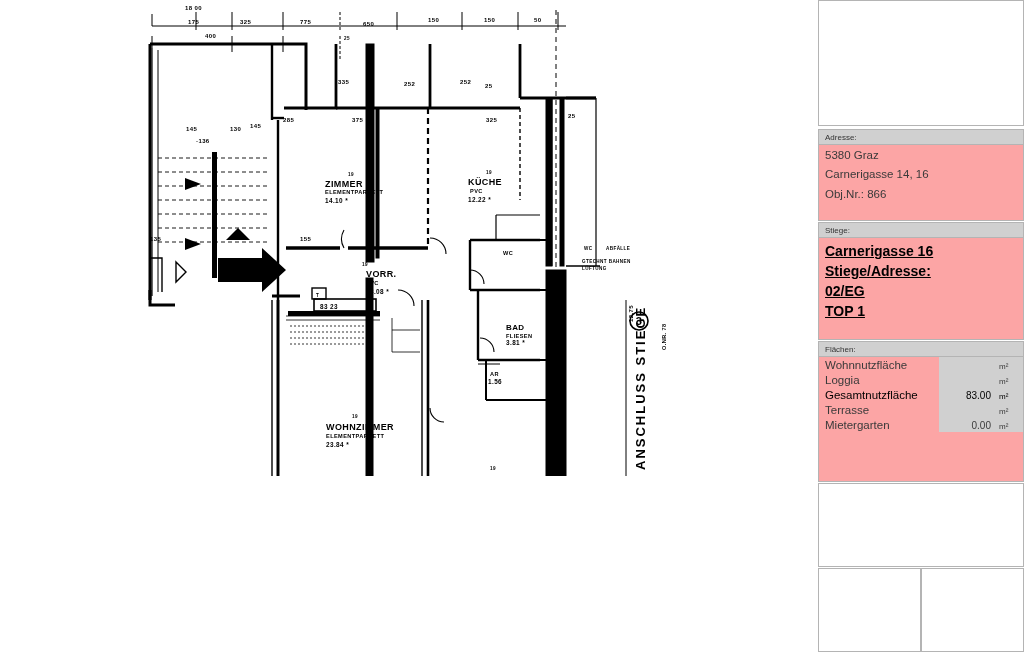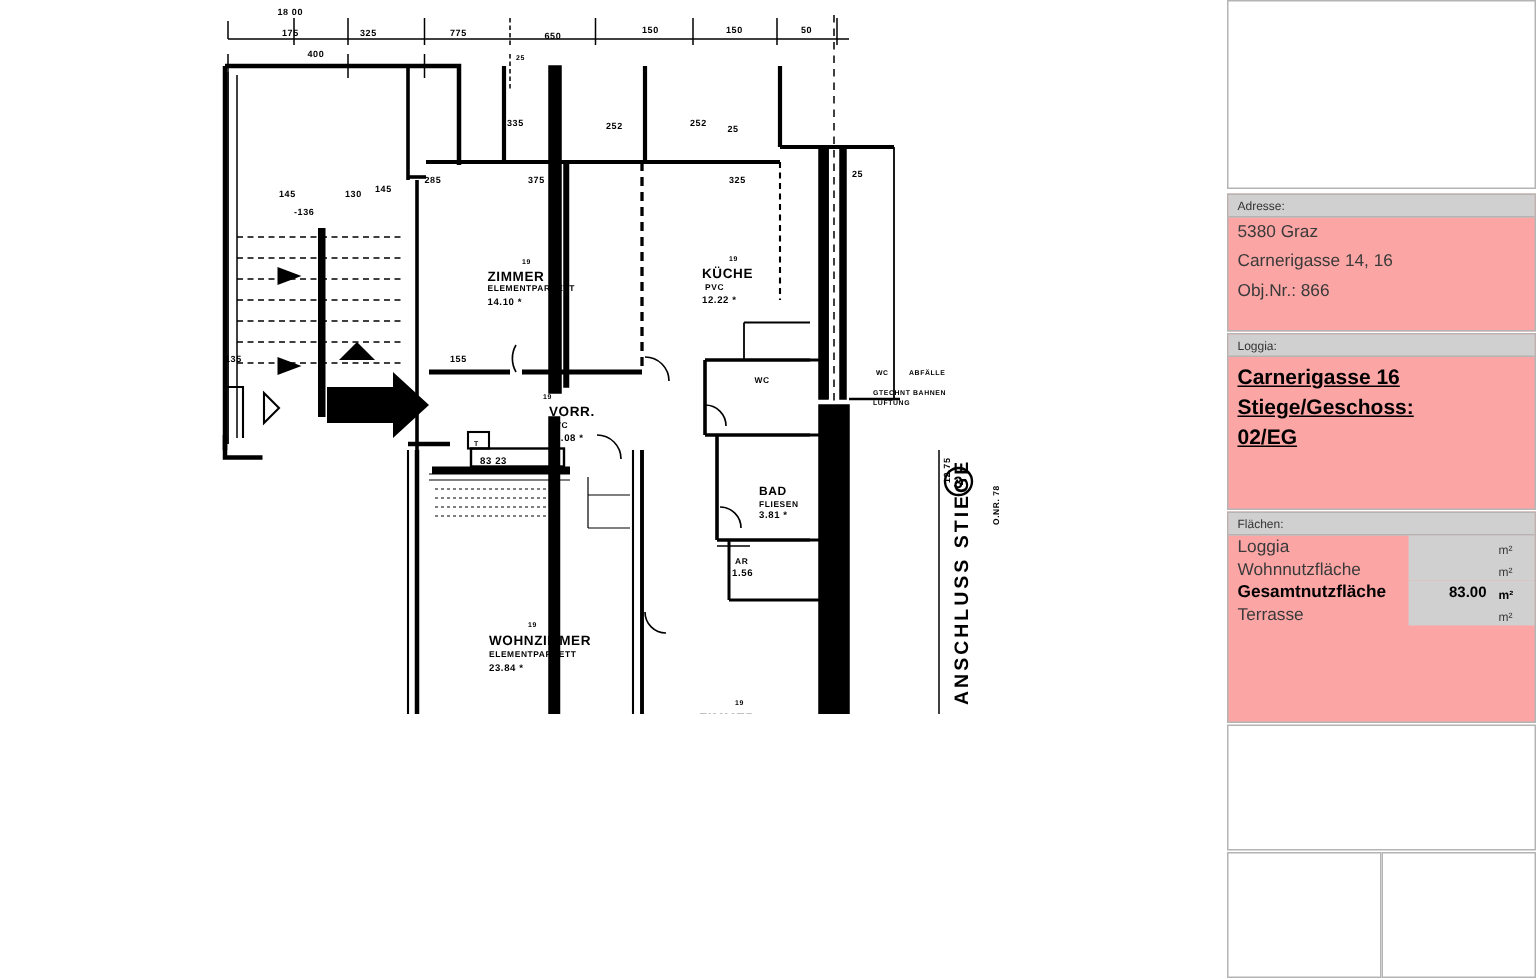--- a/index.html
+++ b/index.html
@@ -29,21 +29,21 @@
   .hdr{background:#d0d0d0;font-size:8px;color:#333;padding:3px 6px 2px 6px;
        border-bottom:1px solid #b4b4b4;}
   .row{font-size:11.5px;color:#3a3a3a;padding:3px 6px 2px 6px;line-height:1.25;}
   .bold{font-weight:bold;color:#000;font-size:14px;line-height:1.28;padding:1px 6px;text-decoration:underline;}
 
   .ftable{width:100%;border-collapse:collapse;}
   .ftable td{font-size:11.5px;color:#3a3a3a;padding:2px 4px 1px 6px;
              border:0;vertical-align:bottom;}
   .ftable td.val{text-align:right;font-size:10px;background:#d0d0d0;width:46px;padding-right:5px;}
   .ftable td.unit{text-align:left;font-size:8px;background:#d0d0d0;width:20px;padding-left:3px;}
-  .ftable tr.em td{font-weight:bold;color:#000;}
+  .ftable tr.em td{font-weight:normal;color:#000;}
   .ftable tr.sep td{border-top:2px solid #a8a8a8;}
   .blank-cell{position:absolute;border:1px solid #b4b4b4;box-sizing:border-box;background:#fff;}
 </style>
 </head>
 <body>
 
 <div id="page">
 
   <div id="plan">
     <svg width="812" height="652" viewBox="0 0 812 652">
@@ -307,50 +307,56 @@
     <div class="pbox blank-cell" style="top:0;height:126px;left:0;width:206px;"></div>
 
     <div class="pbox" style="top:129px;height:92px;">
       <div class="hdr">Adresse:</div>
       <div class="row">5380 Graz</div>
       <div class="row">Carnerigasse 14, 16</div>
       <div class="row">Obj.Nr.: 866</div>
     </div>
 
     <div class="pbox" style="top:222px;height:118px;">
-      <div class="hdr">Loggia:</div>
+      <div class="hdr">Stiege:</div>
       <div style="padding-top:4px;">
         <div class="bold">Carnerigasse 16</div>
-        <div class="bold">Stiege/Geschoss:</div>
+        <div class="bold">Stiege/Adresse:</div>
         <div class="bold">02/EG</div>
+        <div class="bold">TOP 1</div>
       </div>
     </div>
 
     <div class="pbox" style="top:341px;height:141px;">
       <div class="hdr">Flächen:</div>
       <table class="ftable">
         <tbody id="flaechen-body">
             <tr>
+              <td>Wohnnutzfläche</td>
+              <td class="val"></td>
+              <td class="unit">m²</td>
+            </tr>
+            <tr>
               <td>Loggia</td>
-              <td class="val"></td>
-              <td class="unit">m²</td>
-            </tr>
-            <tr>
-              <td>Wohnnutzfläche</td>
               <td class="val"></td>
               <td class="unit">m²</td>
             </tr>
             <tr class="em">
               <td>Gesamtnutzfläche</td>
               <td class="val">83.00</td>
               <td class="unit">m²</td>
             </tr>
             <tr>
               <td>Terrasse</td>
               <td class="val"></td>
+              <td class="unit">m²</td>
+            </tr>
+            <tr>
+              <td>Mietergarten</td>
+              <td class="val">0.00</td>
               <td class="unit">m²</td>
             </tr>
           </tbody>
       </table>
     </div>
 
     <div class="pbox blank-cell" style="top:483px;height:84px;left:0;width:206px;"></div>
     <div class="pbox blank-cell" style="top:568px;height:84px;left:0;width:103px;"></div>
     <div class="pbox blank-cell" style="top:568px;height:84px;left:103px;width:103px;"></div>
   </div>

